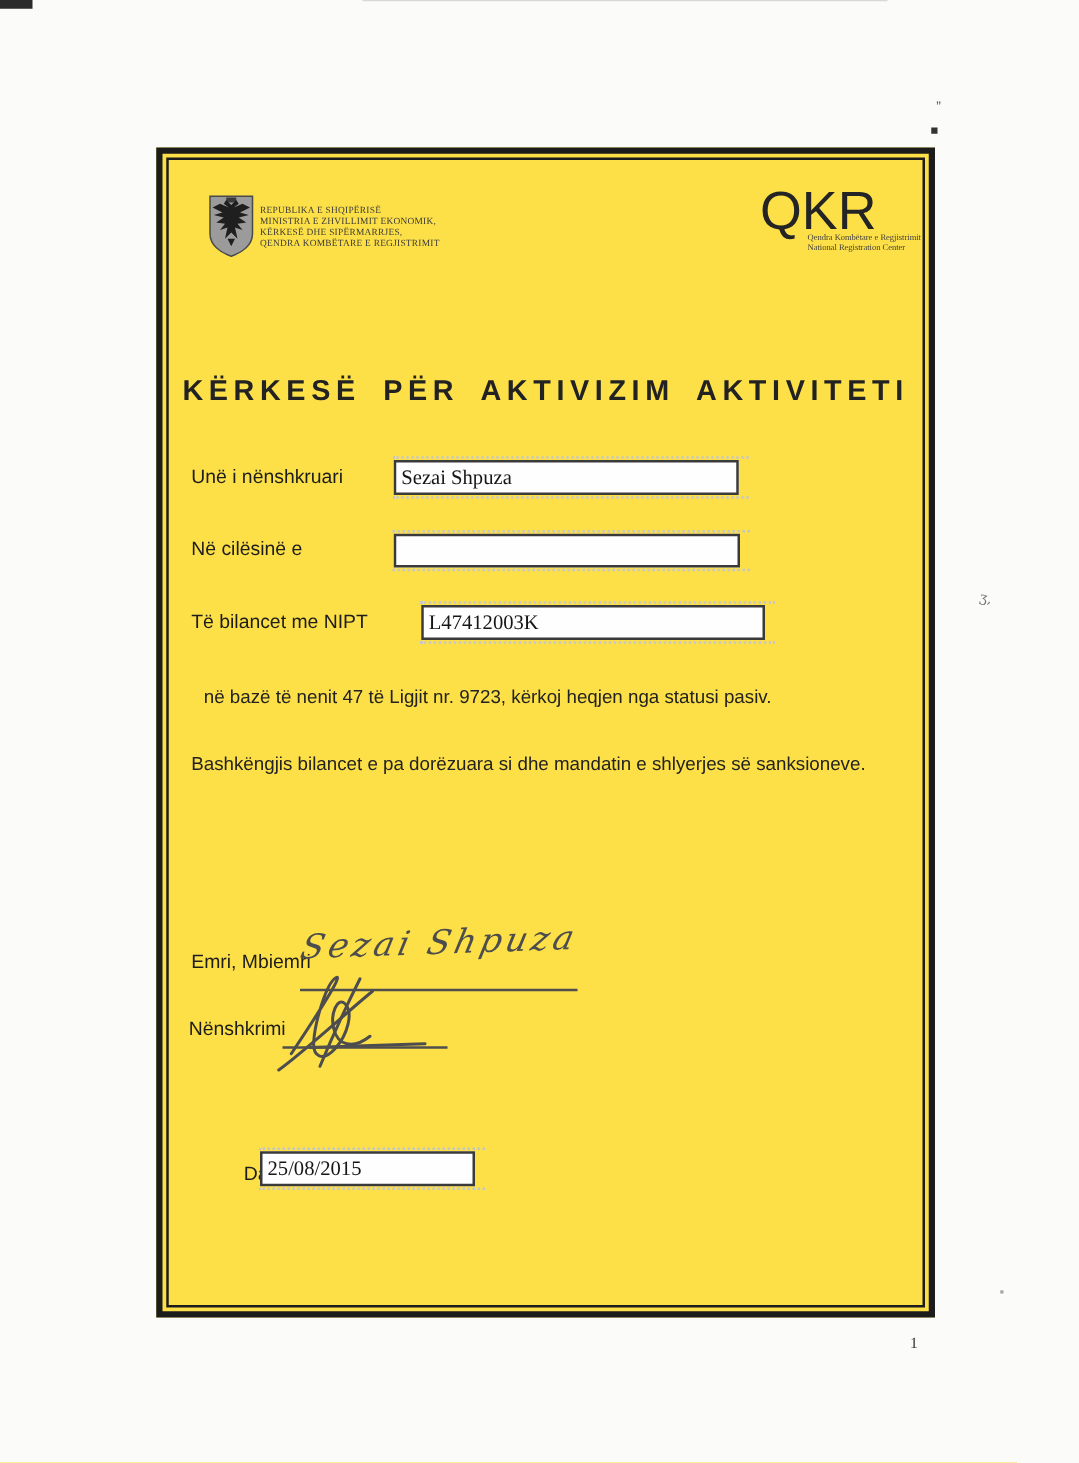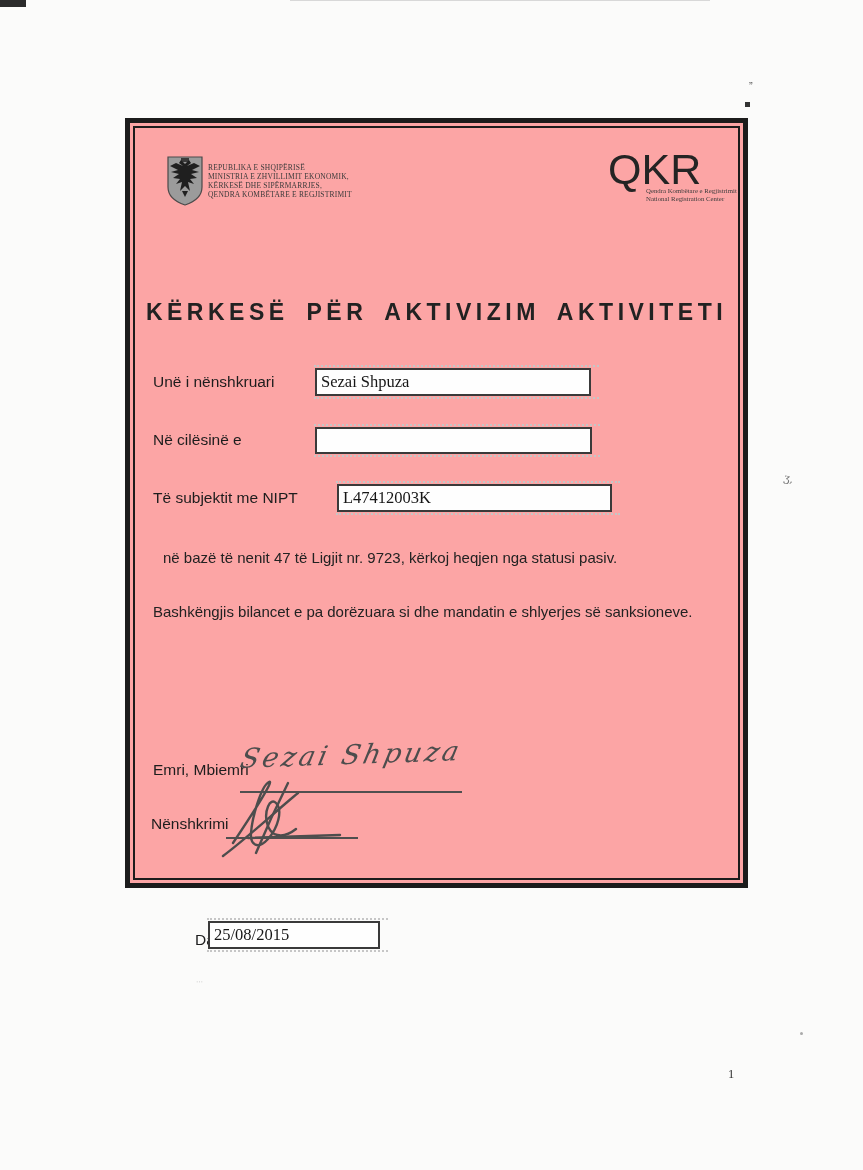--- a/index.html
+++ b/index.html
@@ -19,23 +19,23 @@
   .a-quote { left: 749px; top: 80px; font-size: 11px; color: #555; }
   .a-dot1 { left: 745px; top: 102px; width: 5px; height: 5px; background: #333; }
   .a-squiggle { left: 784px; top: 472px; font-size: 11px; color: #777; transform: rotate(14deg); font-family: "DejaVu Serif", serif; }
   .a-dot2 { left: 800px; top: 1032px; width: 3px; height: 3px; background: #aaa; border-radius: 50%; }
   .a-smudge { left: 196px; top: 978px; font-size: 7px; color: #b5b5b5; letter-spacing: 1px; }
 
   
   .frame {
     position: absolute;
     left: 125px; top: 118px;
-    width: 623px; height: 770px;
+    width: 623px; height: 936px;
     border: 5px solid #1c1c1c;
-    background: #fca5a5;
+    background: #fde047;
   }
   .frame-inner {
     position: absolute;
     left: 3px; top: 3px; right: 3px; bottom: 3px;
     border: 2px solid #1c1c1c;
     pointer-events: none;
   }
   .content { position: absolute; left: 0; top: 0; right: 0; bottom: 0; }
 
   
@@ -151,21 +151,21 @@
     <div class="label" style="left:23px; top:250px;">Unë i nënshkruari</div>
     <div class="fbox" style="left:185px; top:245px; width:276px; height:28px;">
       <span>Sezai Shpuza</span>
     </div>
 
     <div class="label" style="left:23px; top:308px;">Në cilësinë e</div>
     <div class="fbox" style="left:185px; top:304px; width:277px; height:27px;">
       <span></span>
     </div>
 
-    <div class="label" style="left:23px; top:366px;">Të subjektit me NIPT</div>
+    <div class="label" style="left:23px; top:366px;">Të bilancet me NIPT</div>
     <div class="fbox" style="left:185px; top:361px; width:275px; height:28px;margin-left:22px;">
       <span>L47412003K</span>
     </div>
 
     <div class="para" style="left:33px; top:426px;text-align:right;">në bazë të nenit 47 të Ligjit nr. 9723, kërkoj heqjen nga statusi pasiv.</div>
     <div class="para" style="left:23px; top:480px;">Bashkëngjis bilancet e pa dorëzuara si dhe mandatin e shlyerjes së sanksioneve.</div>
 
     <div class="label" style="left:23px; top:638px;">Emri, Mbiemri</div>
     <div class="hand-name">Sezai Shpuza</div>
     <div class="name-line"></div>

